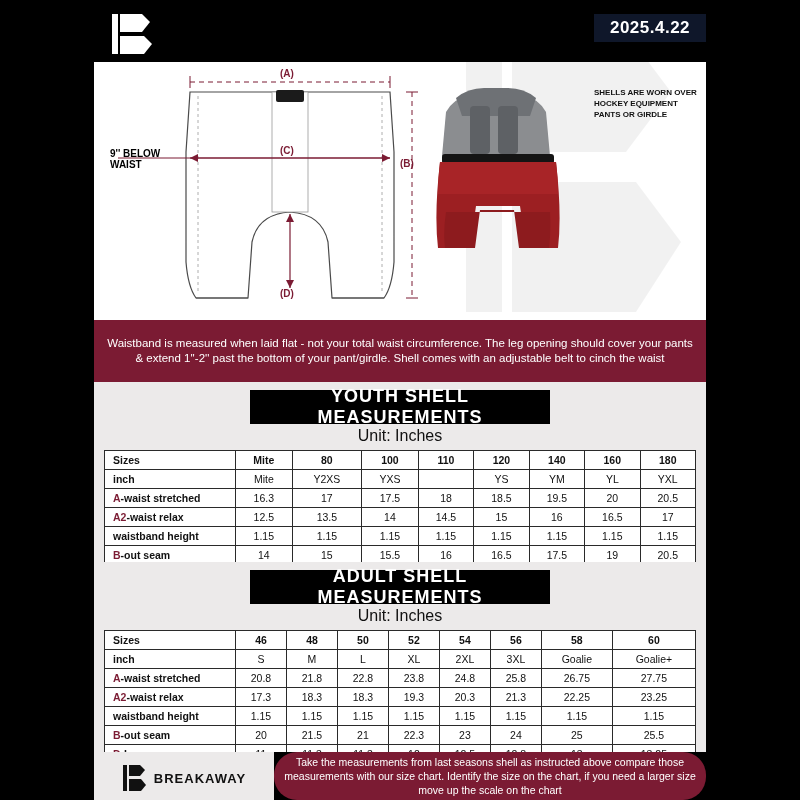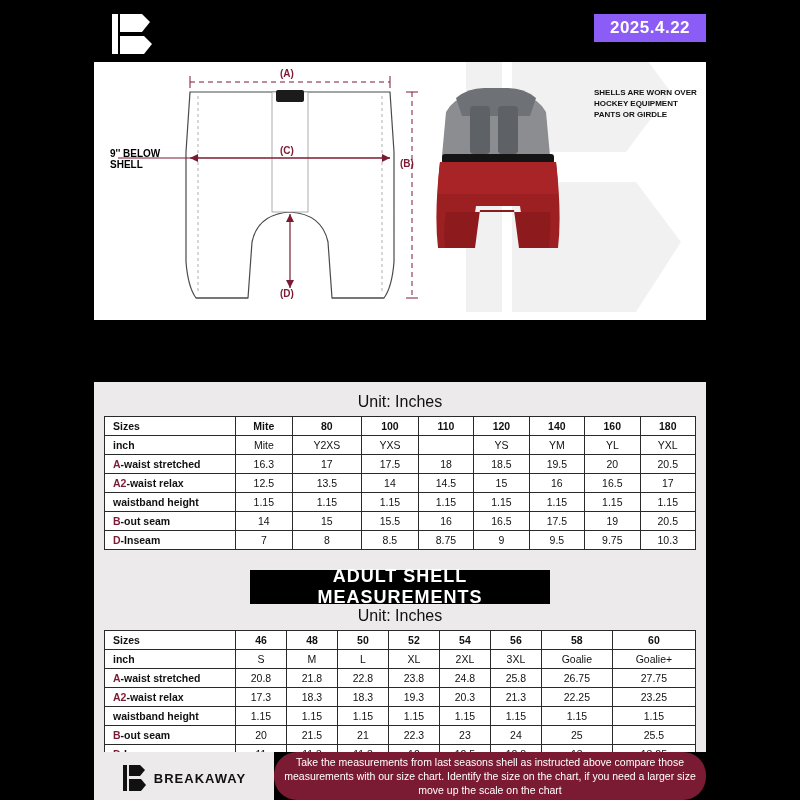--- a/index.html
+++ b/index.html
@@ -16,21 +16,21 @@
   .logo{position:absolute;left:108px;top:12px;width:66px;height:44px;color:#fff;}
   .logo svg{display:block;}
   .title-box{
     position:absolute;left:190px;top:14px;width:400px;height:36px;
     background:#fff;color:#000;display:flex;align-items:center;
     padding-left:14px;box-sizing:border-box;
   }
   .title-box span{font-size:19px;font-weight:bold;letter-spacing:.5px;}
   .date-box{
     position:absolute;left:594px;top:14px;width:112px;height:28px;
-    background:#8b5cf6;color:#fff;display:flex;align-items:center;justify-content:center;
+    background:#0f172a;color:#fff;display:flex;align-items:center;justify-content:center;
   }
   .date-box span{font-size:17px;font-weight:bold;letter-spacing:.5px;}
 
   
   .diagram{position:absolute;left:94px;top:62px;width:612px;height:258px;background:#fff;overflow:hidden;}
   .watermark{position:absolute;right:-10px;top:-40px;opacity:.05;}
 
   .pants-svg{position:absolute;left:0;top:0;}
 
   .lbl{position:absolute;font-size:10px;font-weight:bold;color:#7b1b33;}
@@ -148,28 +148,34 @@
         <path d="M346,100 l116,0 q2,18 2,32 l-120,0 q0,-14 2,-32 z" fill="#a82427"></path>
         <path d="M352,150 l104,0 q1,20 -1,36 l-30,0 -5,-38 -34,0 -5,38 -30,0 q-2,-16 1,-36 z" fill="#8d1b1e"></path>
       </g>
     </svg>
 
     <div class="lbl" style="left:186px;top:6px;">(A)</div>
     <div class="lbl" style="left:306px;top:96px;">(B)</div>
     <div class="lbl" style="left:186px;top:83px;">(C)</div>
     <div class="lbl" style="left:186px;top:226px;">(D)</div>
     <div class="lbl black" style="left:16px;top:86px;">9'' BELOW</div>
-    <div class="lbl black" style="left:16px;top:97px;">SHELL</div>
+    <div class="lbl black" style="left:16px;top:97px;">WAIST</div>
 
     <div class="sidenote">SHELLS ARE WORN OVER HOCKEY EQUIPMENT PANTS OR GIRDLE</div>
   </div>
 
+  <div class="notebar">
+    <p>Waistband is measured when laid flat - not your total waist circumference. The leg opening should cover your pants &amp; extend 1''-2'' past the bottom of your pant/girdle. Shell comes with an adjustable belt to cinch the waist</p>
+  </div>
 
   <div class="section-wrap" style="top:382px;height:186px;">
     <div style="height:8px;"></div>
+    <div class="banner">
+      <span>YOUTH SHELL MEASUREMENTS</span>
+    </div>
     <div class="unit">Unit: Inches</div>
     <table>
       <thead>
         <tr>
           <th>Sizes</th>
           <th>Mite</th>
           <th>80</th>
           <th>100</th>
           <th>110</th>
           <th>120</th>

